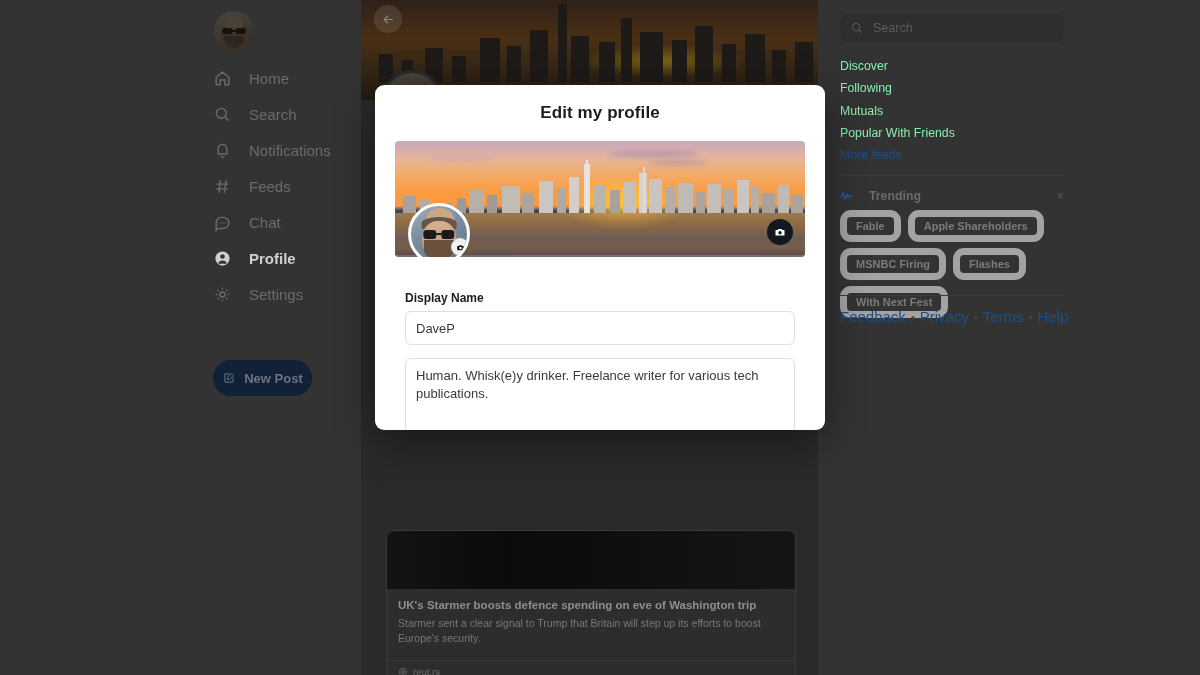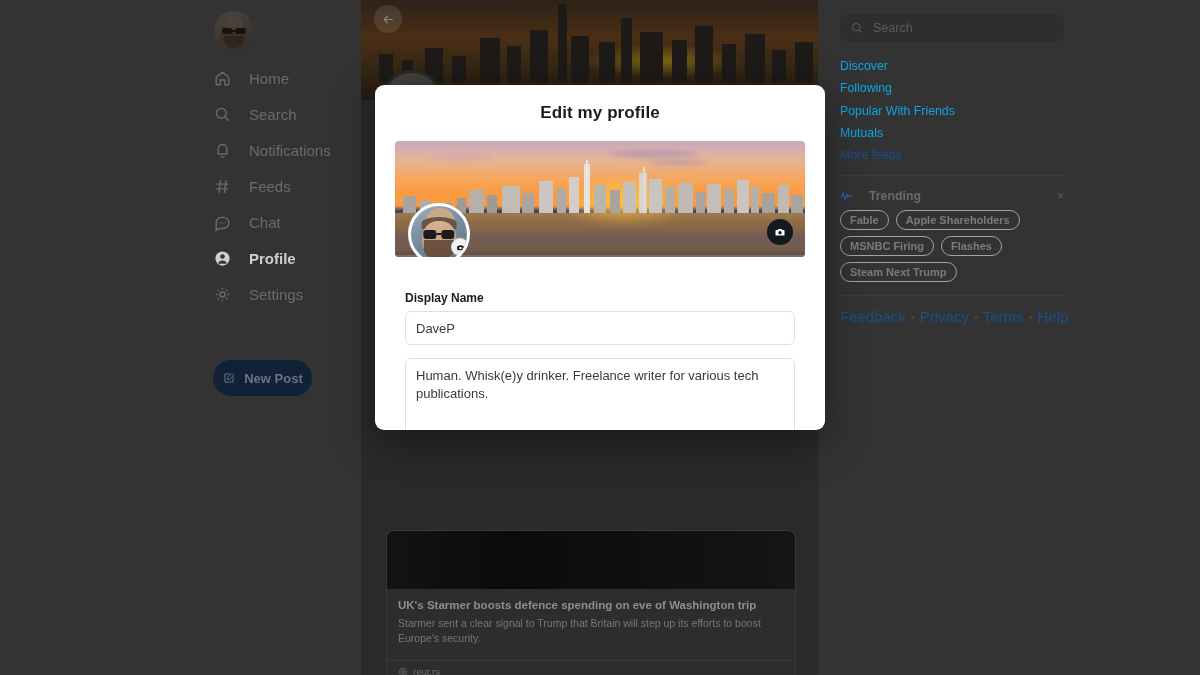--- a/index.html
+++ b/index.html
@@ -99,35 +99,35 @@
   
   .right { position:absolute; left:828px; top:0; width:372px; height:675px; padding:14px 0 0 0; }
   .r-search {
     position:absolute; left:12px; top:14px; width:224px; height:28px;
     background:#2e2e2e; border-radius:8px; display:flex; align-items:center; gap:9px;
     padding:0 10px; cursor:text;
   }
   .r-search svg { stroke:#5a5a5a; fill:none; stroke-width:1.9; }
   .r-search span { color:#5c5c5c; font-size:12.5px; }
   .feed-list { position:absolute; left:12px; top:55px; width:224px; }
-  .feed-item { color:#0ea5e9; font-size:12.3px; line-height:22.3px; cursor:pointer; }
+  .feed-item { color:#86efac; font-size:12.3px; line-height:22.3px; cursor:pointer; }
   .feed-item.more { color:#1a4f8a; }
   .r-divider { position:absolute; left:12px; width:224px; height:1px; background:#3b3b3b; }
   .trend-head {
     position:absolute; left:12px; top:189px; width:224px;
     display:flex; align-items:center; gap:16px;text-align:right;
   }
   .trend-head .tlabel { color:#6a6a6a; font-size:12.3px; font-weight:bold; }
   .trend-head .tclose { margin-left:auto; color:#5c5c5c; font-size:12px; cursor:pointer; line-height:1; }
   .trend-pills {
     position:absolute; left:12px; top:210px; width:234px;
     display:flex; flex-wrap:wrap; gap:6px 7px;
   }
   .pill {
-    border:1px solid #a3a3a3; border-radius:11px; padding:3px 9px;
+    border:7px solid #a3a3a3; border-radius:11px; padding:3px 9px;
     color:#7b7b7b; font-size:11px; font-weight:bold; cursor:pointer; white-space:nowrap;
   }
   .footer-links {
     position:absolute; left:12px; top:308px; width:240px;
     display:flex; align-items:center; gap:5px; flex-wrap:wrap;
   }
   .footer-links a { color:#1a4f8a; font-size:15px; text-decoration:none; cursor:pointer; }
   .footer-links .dot { color:#4a4a4a; font-size:11px; }
 
   
@@ -382,41 +382,41 @@
         <svg viewBox="0 0 24 24" width="14" height="14">
             <circle cx="10.5" cy="10.5" r="6.2"></circle>
             <path d="M15.2 15.2 20 20"></path>
           </svg>
         <span>Search</span>
       </div>
 
       <div class="feed-list">
         <div class="feed-item">Discover</div>
         <div class="feed-item">Following</div>
+        <div class="feed-item">Mutuals</div>
         <div class="feed-item">Popular With Friends</div>
-        <div class="feed-item">Mutuals</div>
         <div class="feed-item more">More feeds</div>
       </div>
 
       <div class="r-divider" style="top:175px"></div>
 
       <div class="trend-head">
         <svg viewBox="0 0 24 24" width="13" height="13" style="stroke:#1f64b5;fill:none;stroke-width:2.2">
             <path d="M2 14l3.5-8 3.5 11 3.5-9 2.5 6 2-3h5"></path>
           </svg>
         <span class="tlabel">Trending</span>
         <span class="tclose">×</span>
       </div>
 
       <div class="trend-pills">
         <span class="pill">Fable</span>
         <span class="pill">Apple Shareholders</span>
         <span class="pill">MSNBC Firing</span>
         <span class="pill">Flashes</span>
-        <span class="pill">Steam Next Trump</span>
+        <span class="pill">With Next Fest</span>
       </div>
 
       <div class="r-divider" style="top:295px"></div>
 
       <div class="footer-links">
         <a>Feedback</a>
         <span class="dot">•</span>
         <a>Privacy</a>
         <span class="dot">•</span>
         <a>Terms</a>

